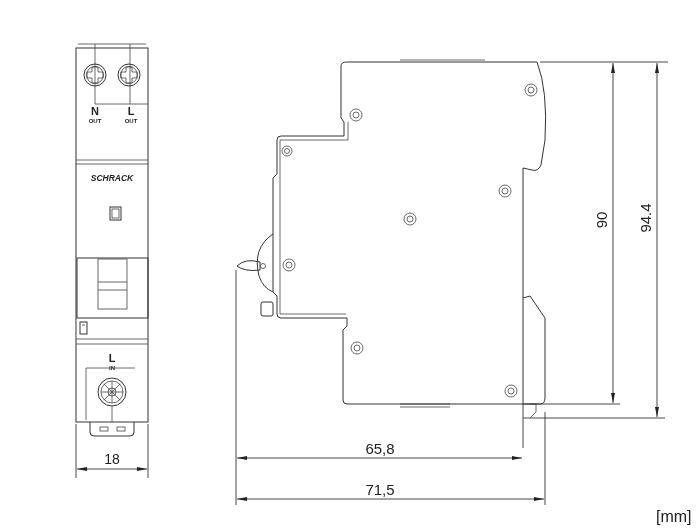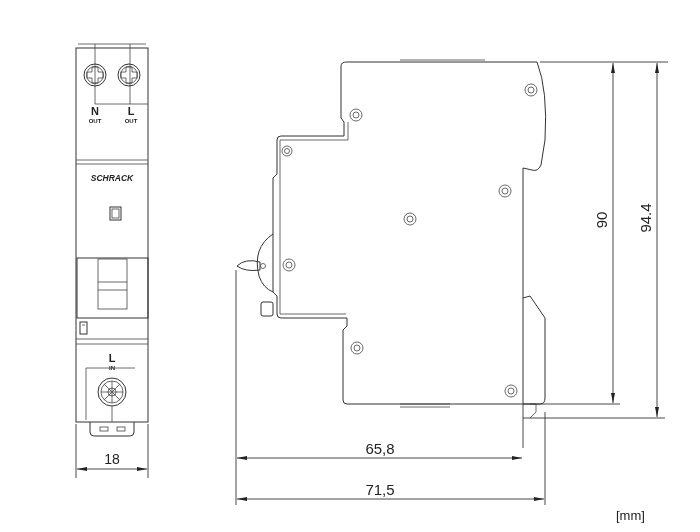--- a/index.html
+++ b/index.html
@@ -2,21 +2,21 @@
 <html><head>
 <meta charset="utf-8">
 <style>
   html, body { margin: 0; padding: 0; background: #ffffff; }
   body { width: 700px; height: 532px; position: relative; overflow: hidden; font-family: "Liberation Sans", sans-serif; }
   svg { position: absolute; left: 0; top: 0; }
   .ln { stroke: #333; stroke-width: 1; fill: none; }
   .lnt { stroke: #444; stroke-width: 0.8; fill: none; }
   .dim { stroke: #333; stroke-width: 0.9; fill: none; }
   .txt { font-family: "Liberation Sans", sans-serif; fill: #222; }
-  .unit { position: absolute; left: 616px; top: 508px; font-size: 13px; color: #222; }
+  .unit { position: absolute; left: 656px; top: 508px; font-size: 16px; color: #222; }
 </style>
 </head>
 <body>
 
 <svg width="700" height="532" viewBox="0 0 700 532">
   <defs>
     <marker id="arr" viewBox="0 0 10 6" refX="10" refY="3" markerWidth="10" markerHeight="6" orient="auto-start-reverse" markerUnits="userSpaceOnUse">
       <path d="M0,1 L10,3 L0,5 Z" fill="#222"></path>
     </marker>
   </defs>

